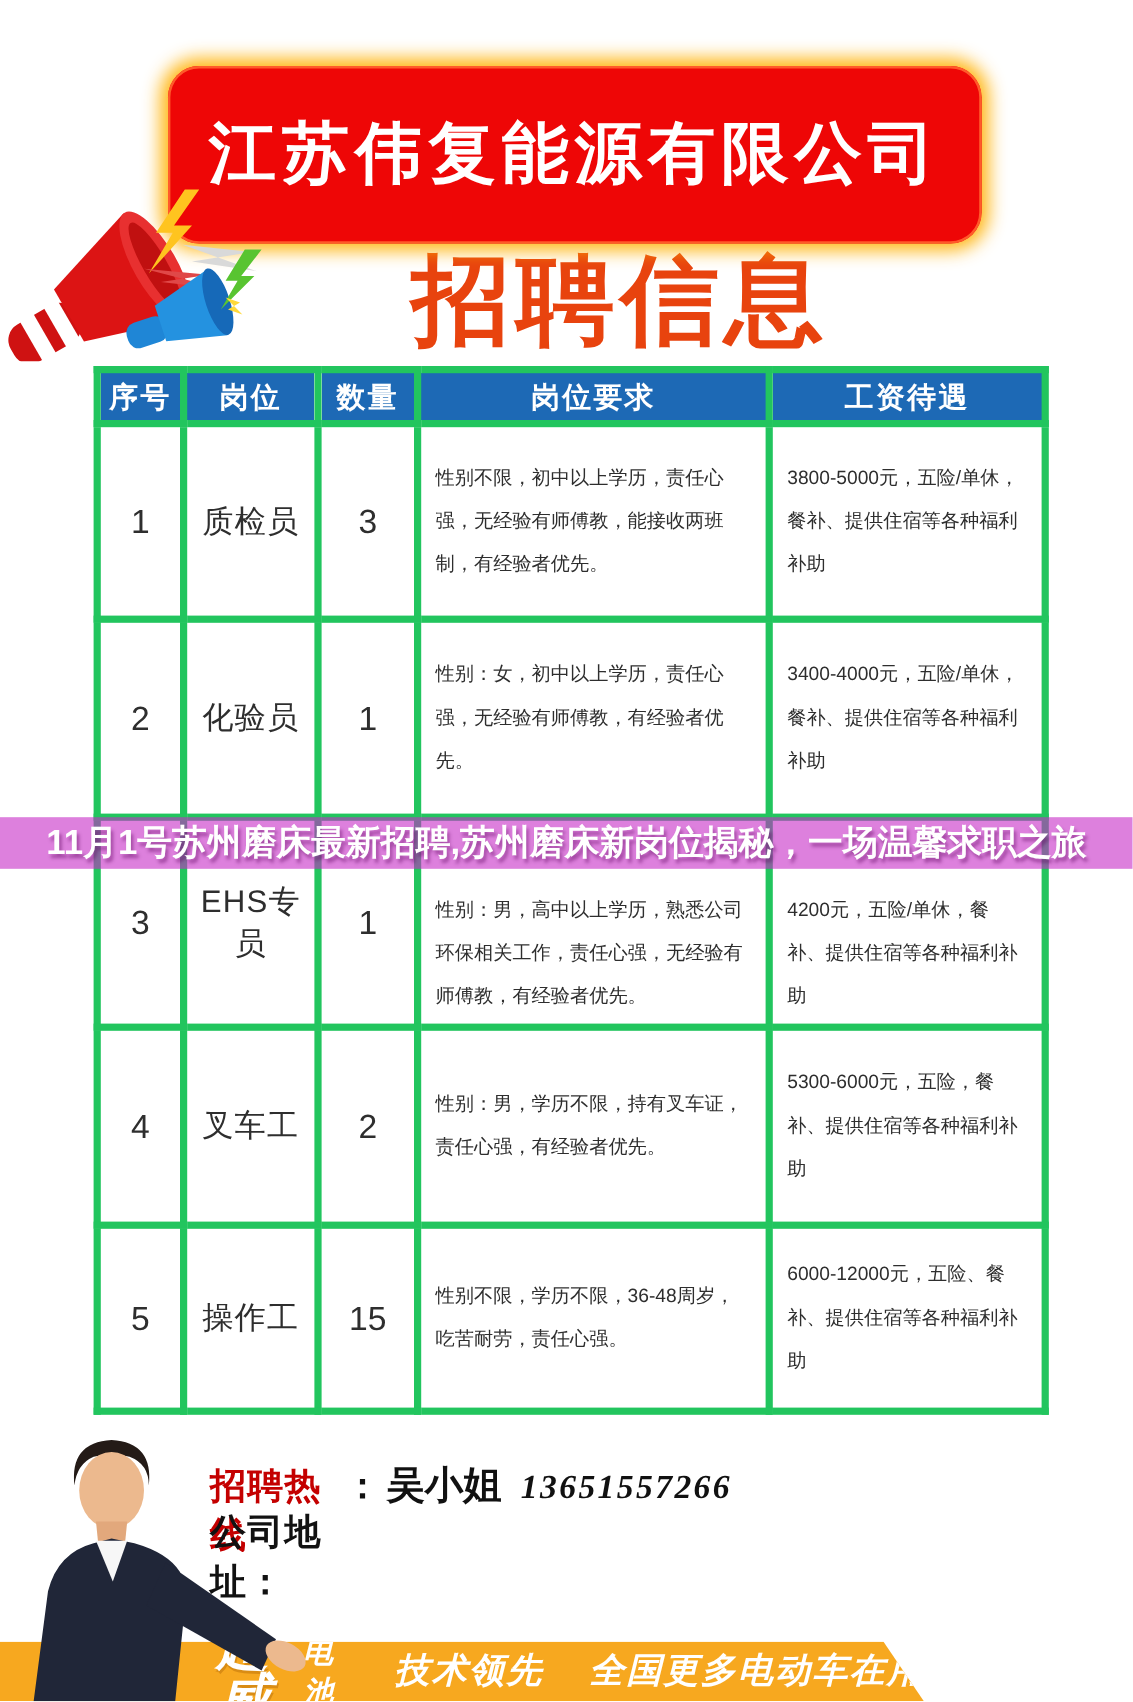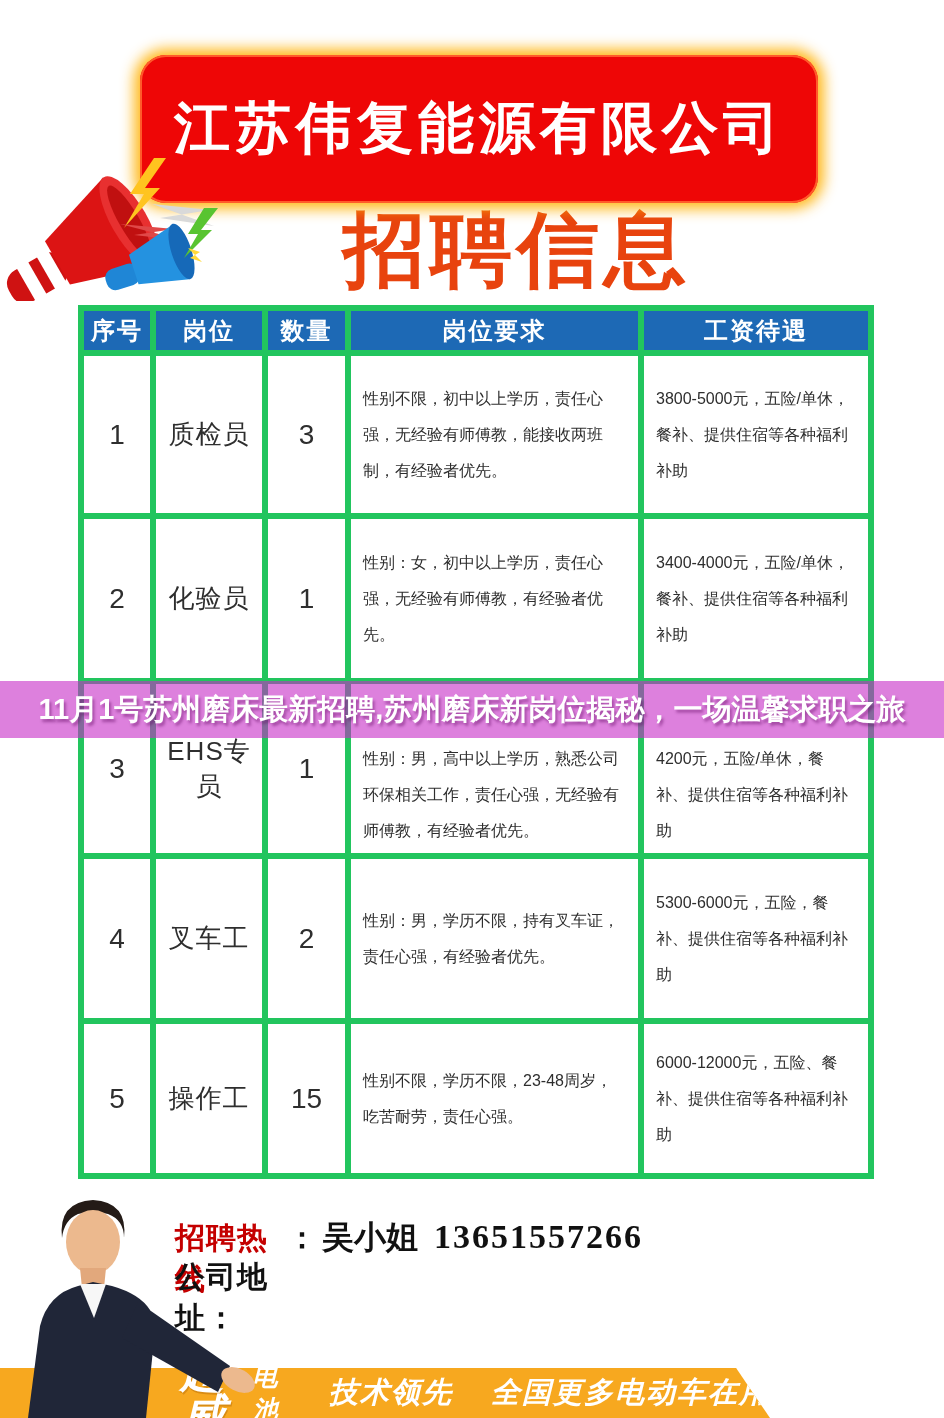--- a/index.html
+++ b/index.html
@@ -35,35 +35,35 @@
     vertical-align:middle;}
   .jobs tbody tr:nth-child(1){height:163px;}
   .jobs tbody tr:nth-child(2){height:165px;}
   .jobs tbody tr:nth-child(3){height:175px;}
   .jobs tbody tr:nth-child(4){height:165px;}
   .jobs tbody tr:nth-child(5){height:155px;}
   .jobs tbody tr:nth-child(3) .c-req,
   .jobs tbody tr:nth-child(3) .c-sal{vertical-align:bottom;padding-bottom:4px;}
 
   
-  .overlay-band{position:absolute;left:0;top:681px;width:944px;height:57px;
+  .overlay-band{position:absolute;left:0;top:681px;width:944px;height:43px;
     background:rgba(199,44,199,0.60);z-index:6;
     display:flex;align-items:center;justify-content:center;}
   .overlay-band .txt{color:#fff;font-weight:bold;font-size:29px;white-space:nowrap;
     text-shadow:2px 3px 3px rgba(90,0,90,.45);letter-spacing:0;}
 
   
   .contact{position:absolute;left:175px;top:1216px;z-index:2;
     font-family:"Liberation Serif",serif;font-weight:bold;color:#111;}
   .c-line{display:flex;align-items:baseline;height:41px;}
   .c-label{font-size:30px;width:112px;letter-spacing:1px;}
   .c-colon{font-size:30px;width:35px;}
   .red{color:#c40000;}
   .c-name{font-size:32px;width:112px;}
-  .c-phone{font-size:34px;letter-spacing:2px;}
+  .c-phone{font-size:28px;letter-spacing:2px;font-style:italic;}
   .indent{margin-left:147px;}
   .c-addr{font-size:30px;letter-spacing:1px;white-space:nowrap;}
 
   
   .presenter{position:absolute;left:0;top:1198px;width:300px;height:220px;z-index:9;}
 
   
   .footer-banner{position:absolute;left:0;top:1368px;width:770px;height:50px;
     background:#f7a81f;clip-path:polygon(0 0,95.6% 0,100% 100%,0 100%);
     display:flex;align-items:center;padding-left:180px;box-sizing:border-box;
@@ -147,21 +147,21 @@
         <td class="c-no">4</td>
         <td class="c-pos">叉车工</td>
         <td class="c-cnt">2</td>
         <td class="c-req">性别：男，学历不限，持有叉车证，责任心强，有经验者优先。</td>
         <td class="c-sal">5300-6000元，五险，餐补、提供住宿等各种福利补助</td>
       </tr>
       <tr>
         <td class="c-no">5</td>
         <td class="c-pos">操作工</td>
         <td class="c-cnt">15</td>
-        <td class="c-req">性别不限，学历不限，23-48周岁，吃苦耐劳，责任心强。</td>
+        <td class="c-req">性别不限，学历不限，36-48周岁，吃苦耐劳，责任心强。</td>
         <td class="c-sal">6000-12000元，五险、餐补、提供住宿等各种福利补助</td>
       </tr>
     </tbody>
   </table>
 
   <div class="overlay-band">
     <span class="txt">11月1号苏州磨床最新招聘,苏州磨床新岗位揭秘，一场温馨求职之旅</span>
   </div>
 
   <div class="contact">

